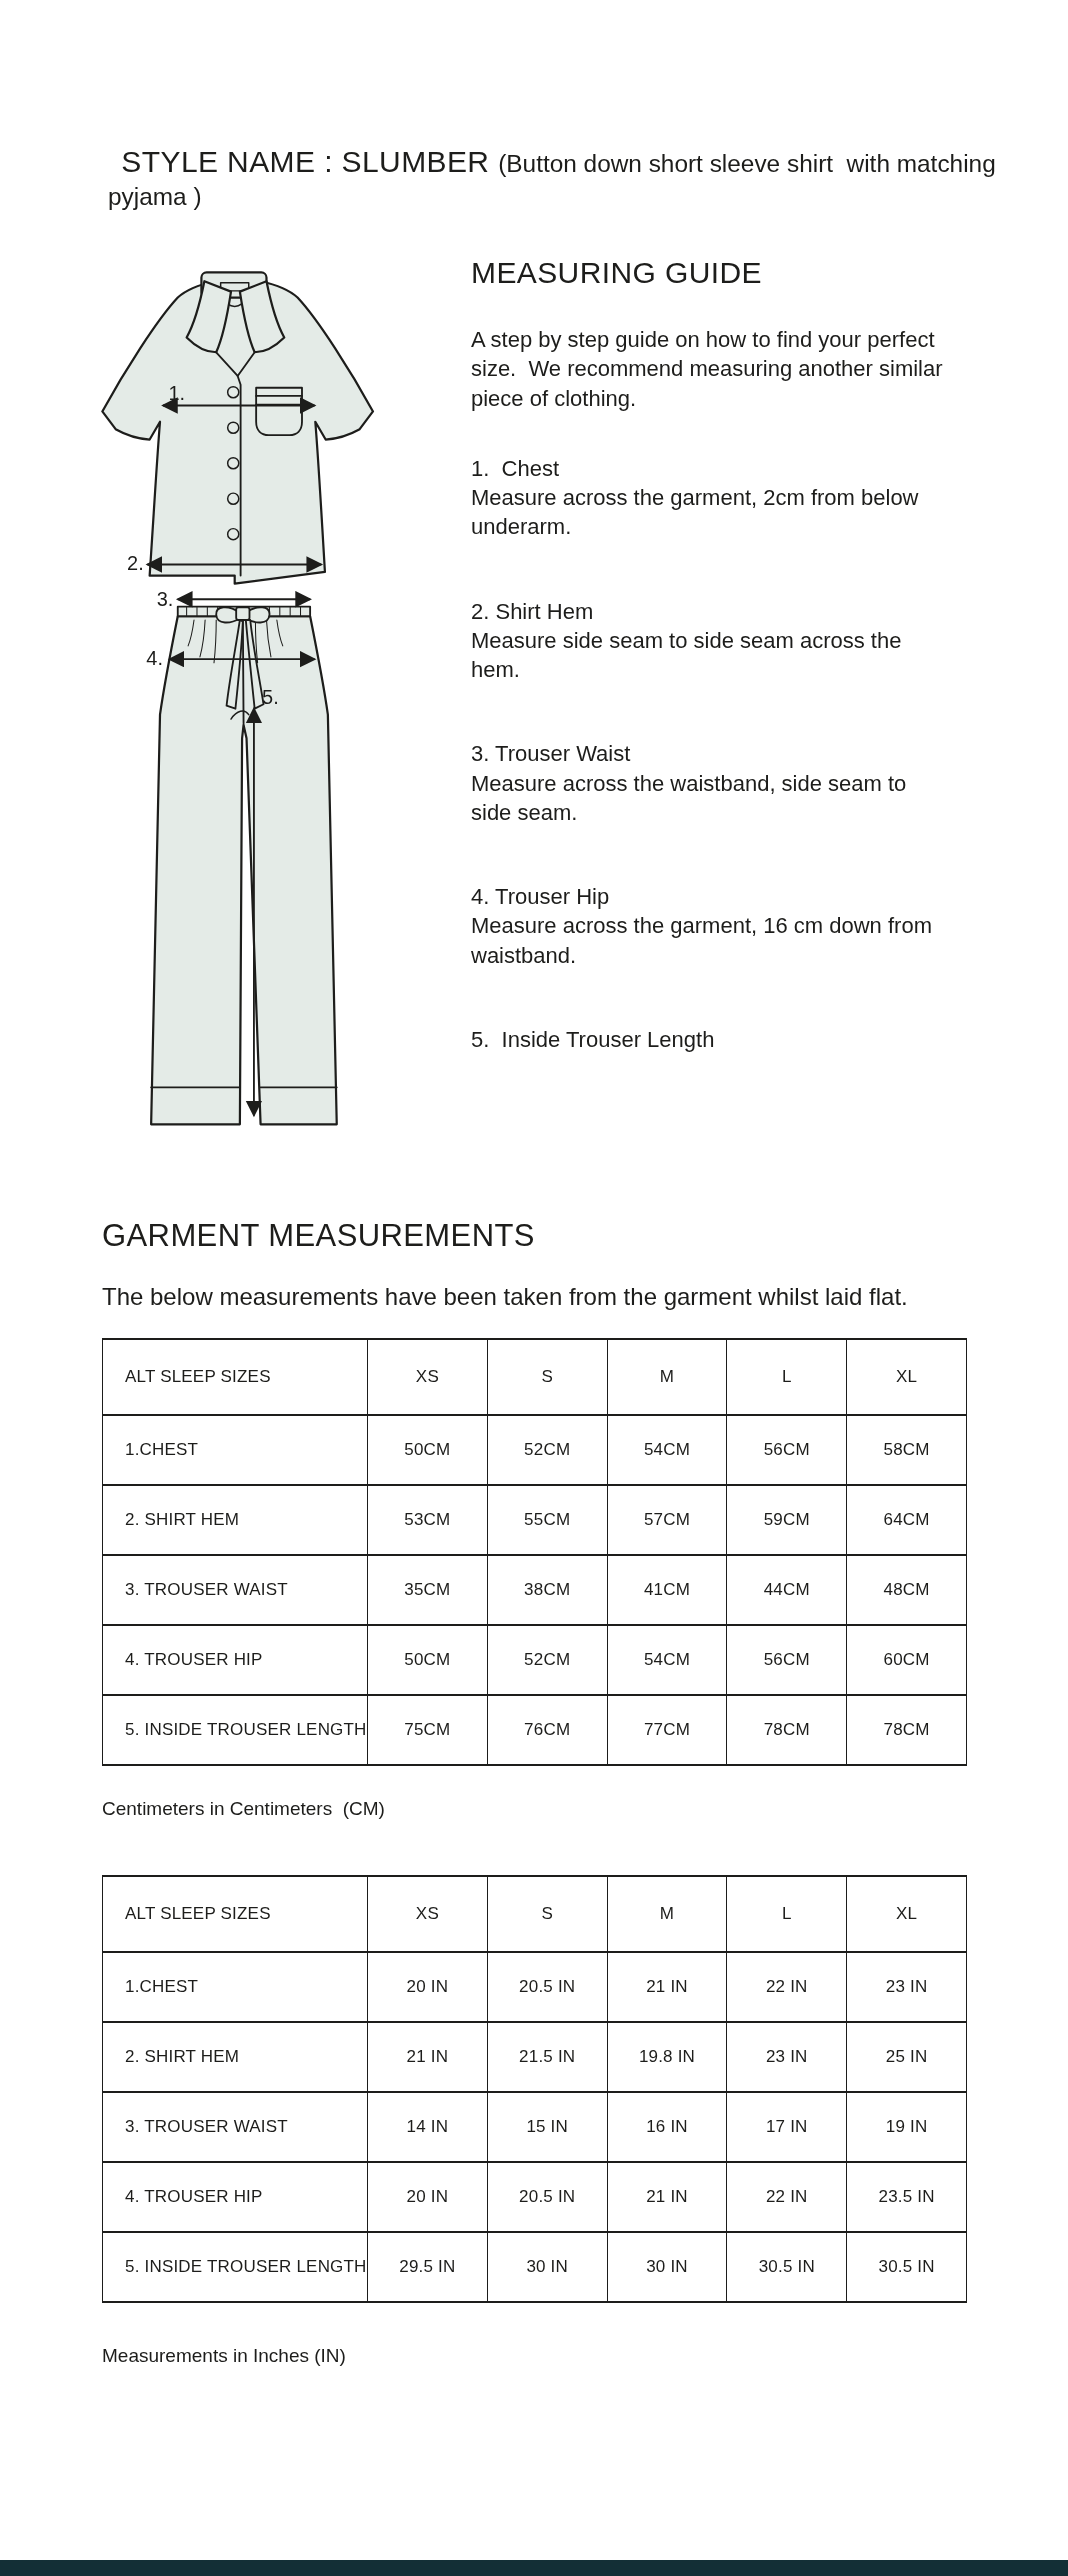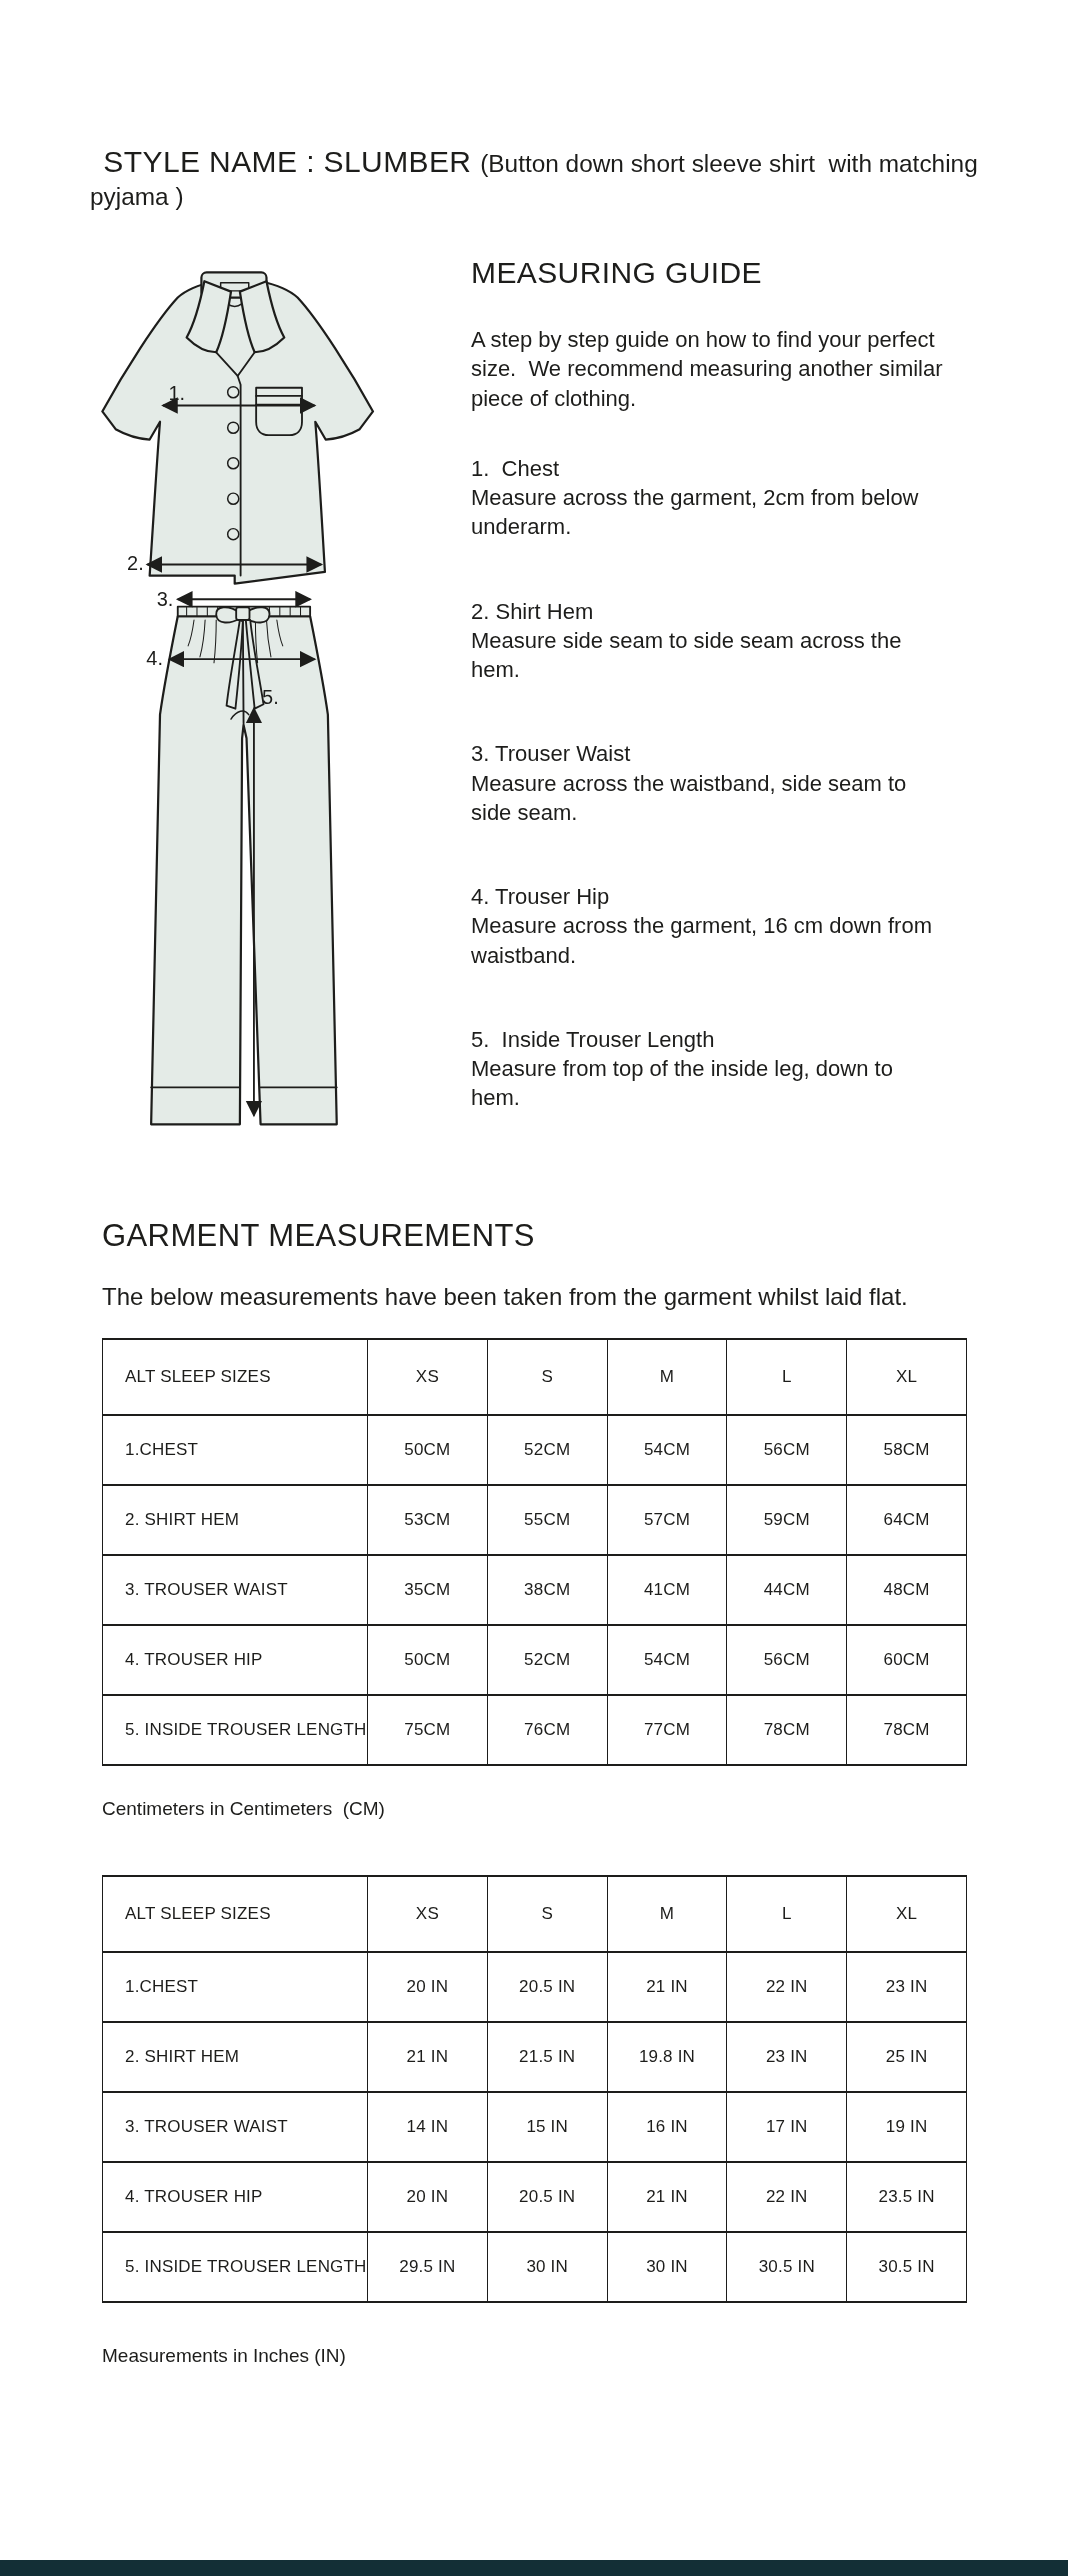--- a/index.html
+++ b/index.html
@@ -7,21 +7,21 @@
     position:relative;
     width:1068px; height:2576px;
     background:#ffffff;
     font-family:"Liberation Sans", sans-serif;
     color:#1d1d1b;
     overflow:hidden;
   }
   .pre { white-space:pre-wrap; }
 
   
-  .title-block { position:absolute; left:90px; top:126px; width:894px; line-height:1.3; }
+  .title-block { position:absolute; left:108px; top:126px; width:894px; line-height:1.3; }
   .title-main { font-size:30px; letter-spacing:0.4px; }
   .title-desc { font-size:24.4px; }
 
   
   .illu { position:absolute; left:83px; top:265px; width:296px; height:880px; }
   .illu svg { display:block; }
   .illu .num { font-size:27px; fill:#1d1d1b; }
 
   
   .guide-col { position:absolute; left:471px; top:256px; width:473px; }
@@ -187,21 +187,20 @@
     <div class="step">
       <div class="step-title pre">3. Trouser Waist</div>
       <div class="step-body pre">Measure across the waistband, side seam to side seam.</div>
     </div>
     <div class="step">
       <div class="step-title pre">4. Trouser Hip</div>
       <div class="step-body pre">Measure across the garment, 16 cm down from waistband.</div>
     </div>
     <div class="step">
       <div class="step-title pre">5.  Inside Trouser Length</div>
-      <div class="step-body pre">Measure from top of the inside leg, down to hem.</div>
     </div>
   </div>
 
   <h2 class="gm-heading">GARMENT MEASUREMENTS</h2>
   <div class="gm-subtitle">The below measurements have been taken from the garment whilst laid flat.</div>
 
   <table id="cm-table" class="size-table">
       <thead>
         <tr>
           <th>ALT SLEEP SIZES</th>

